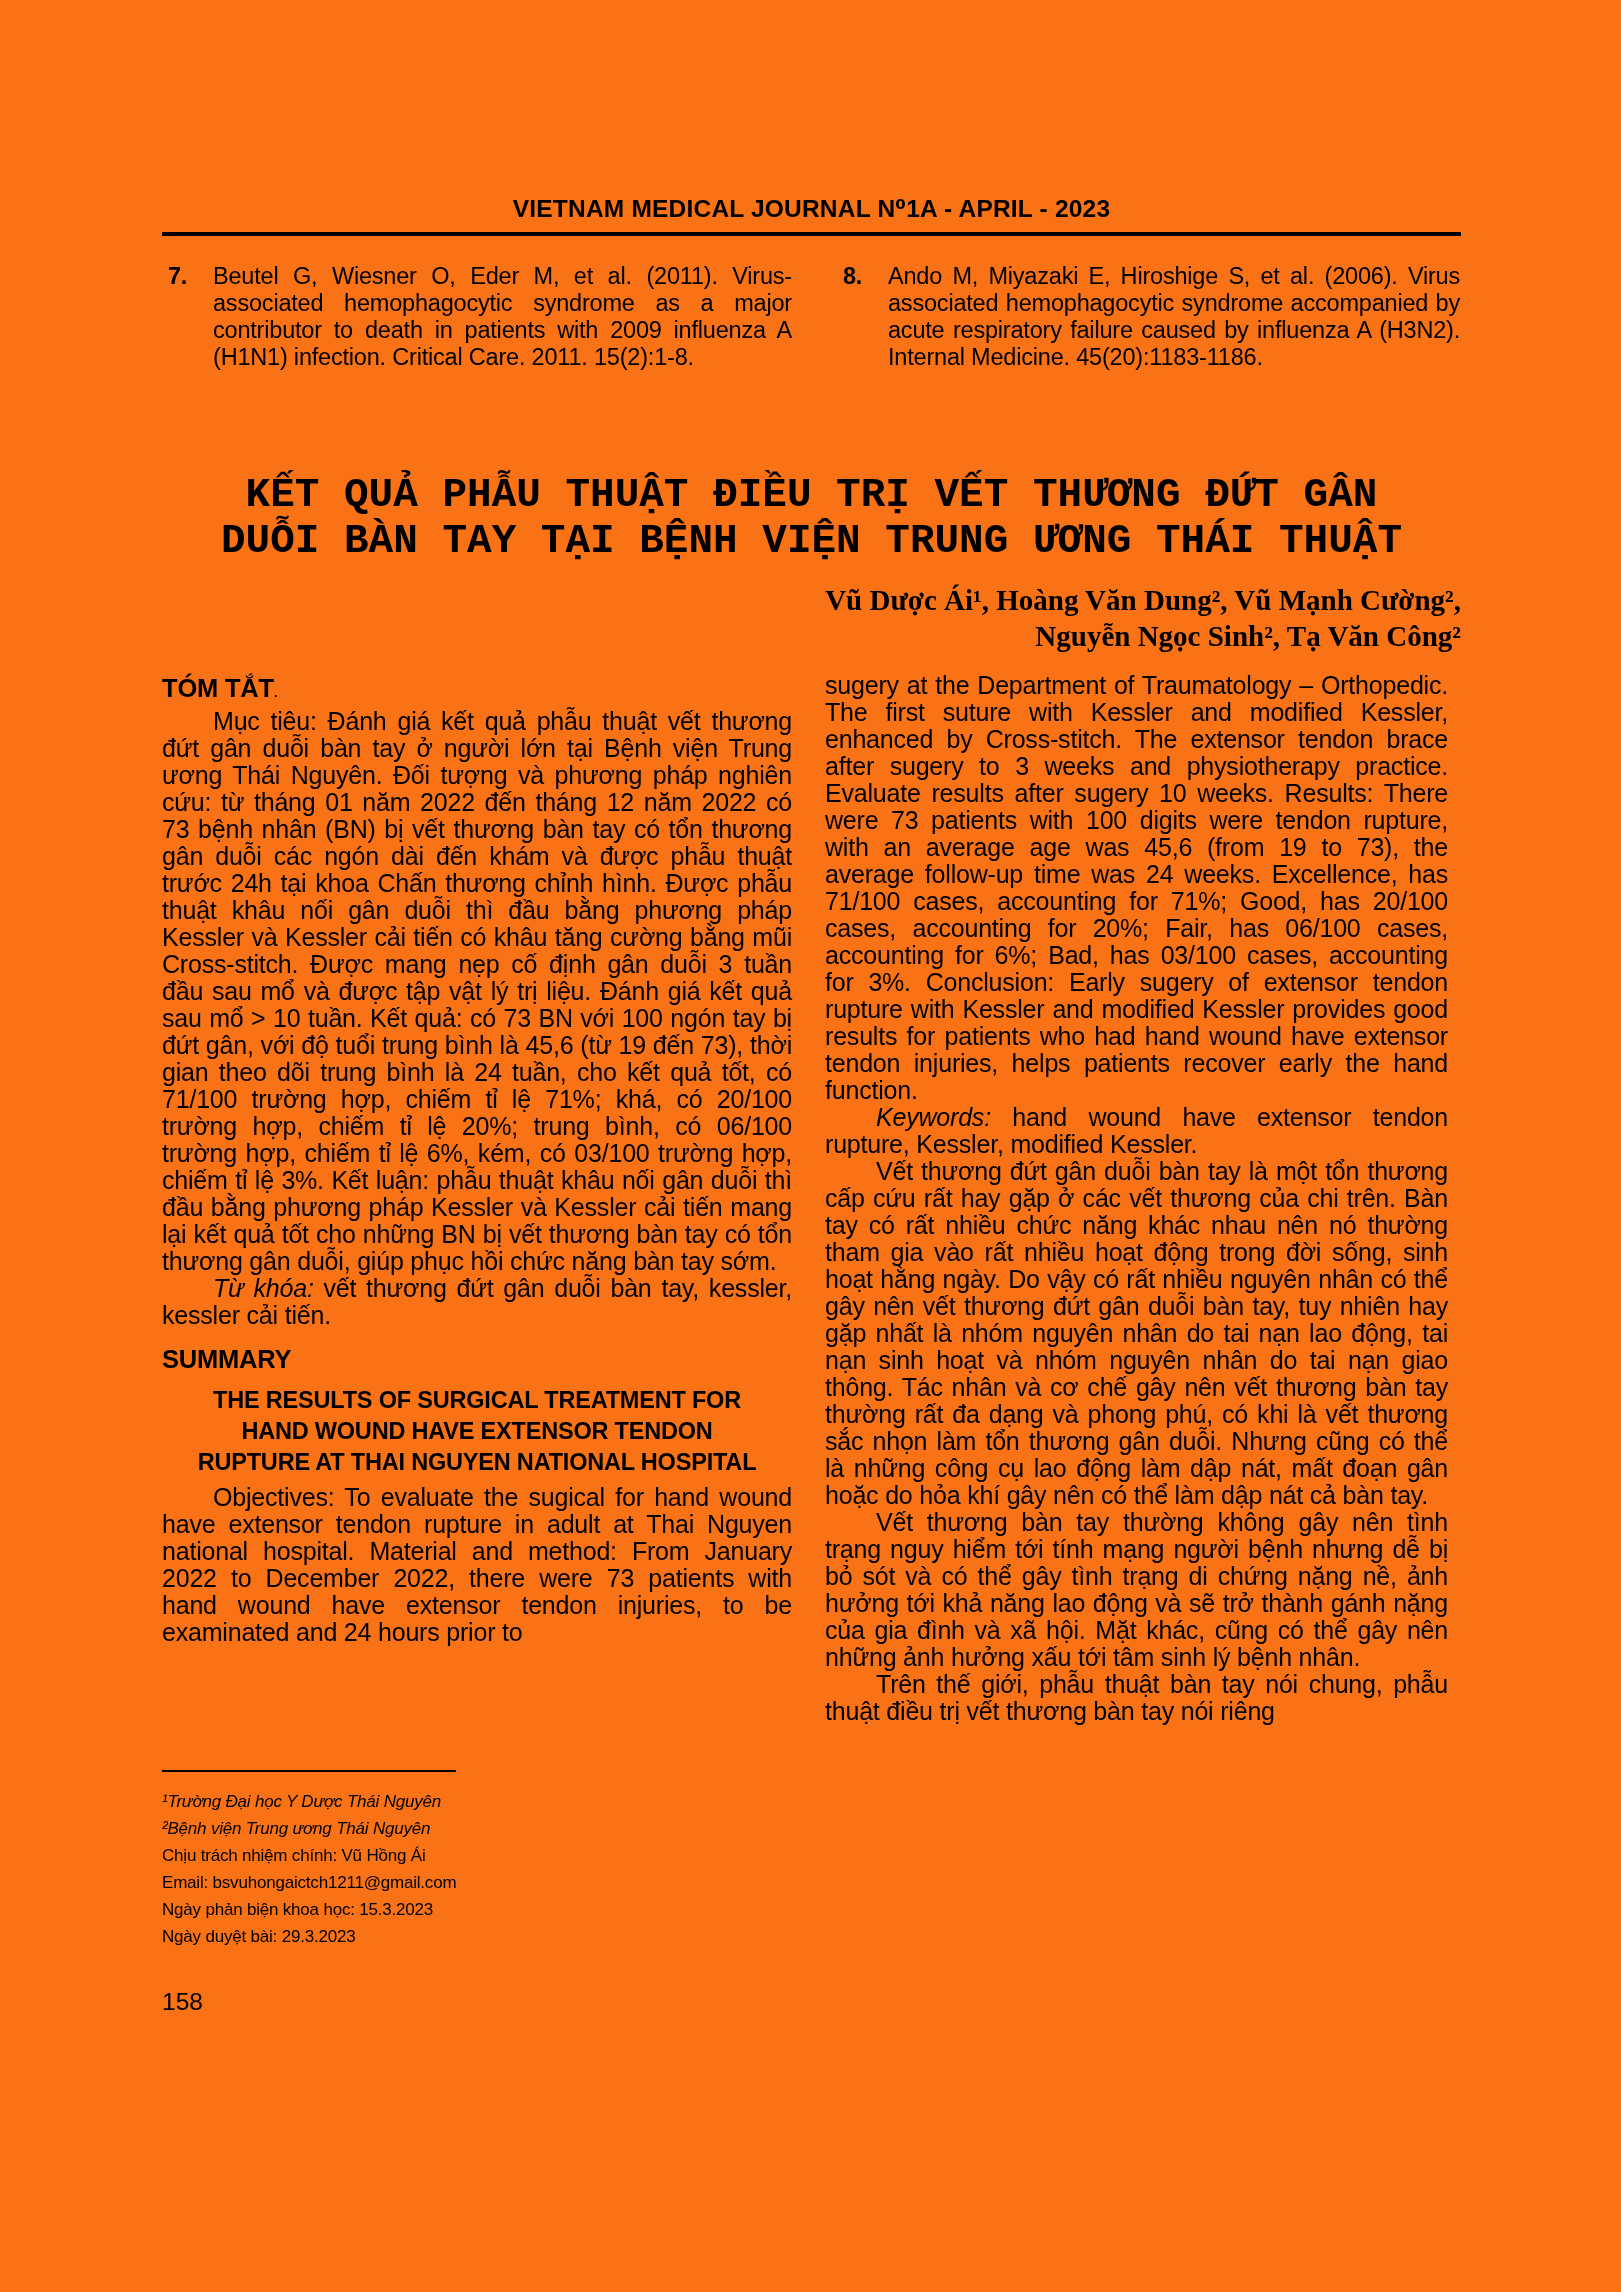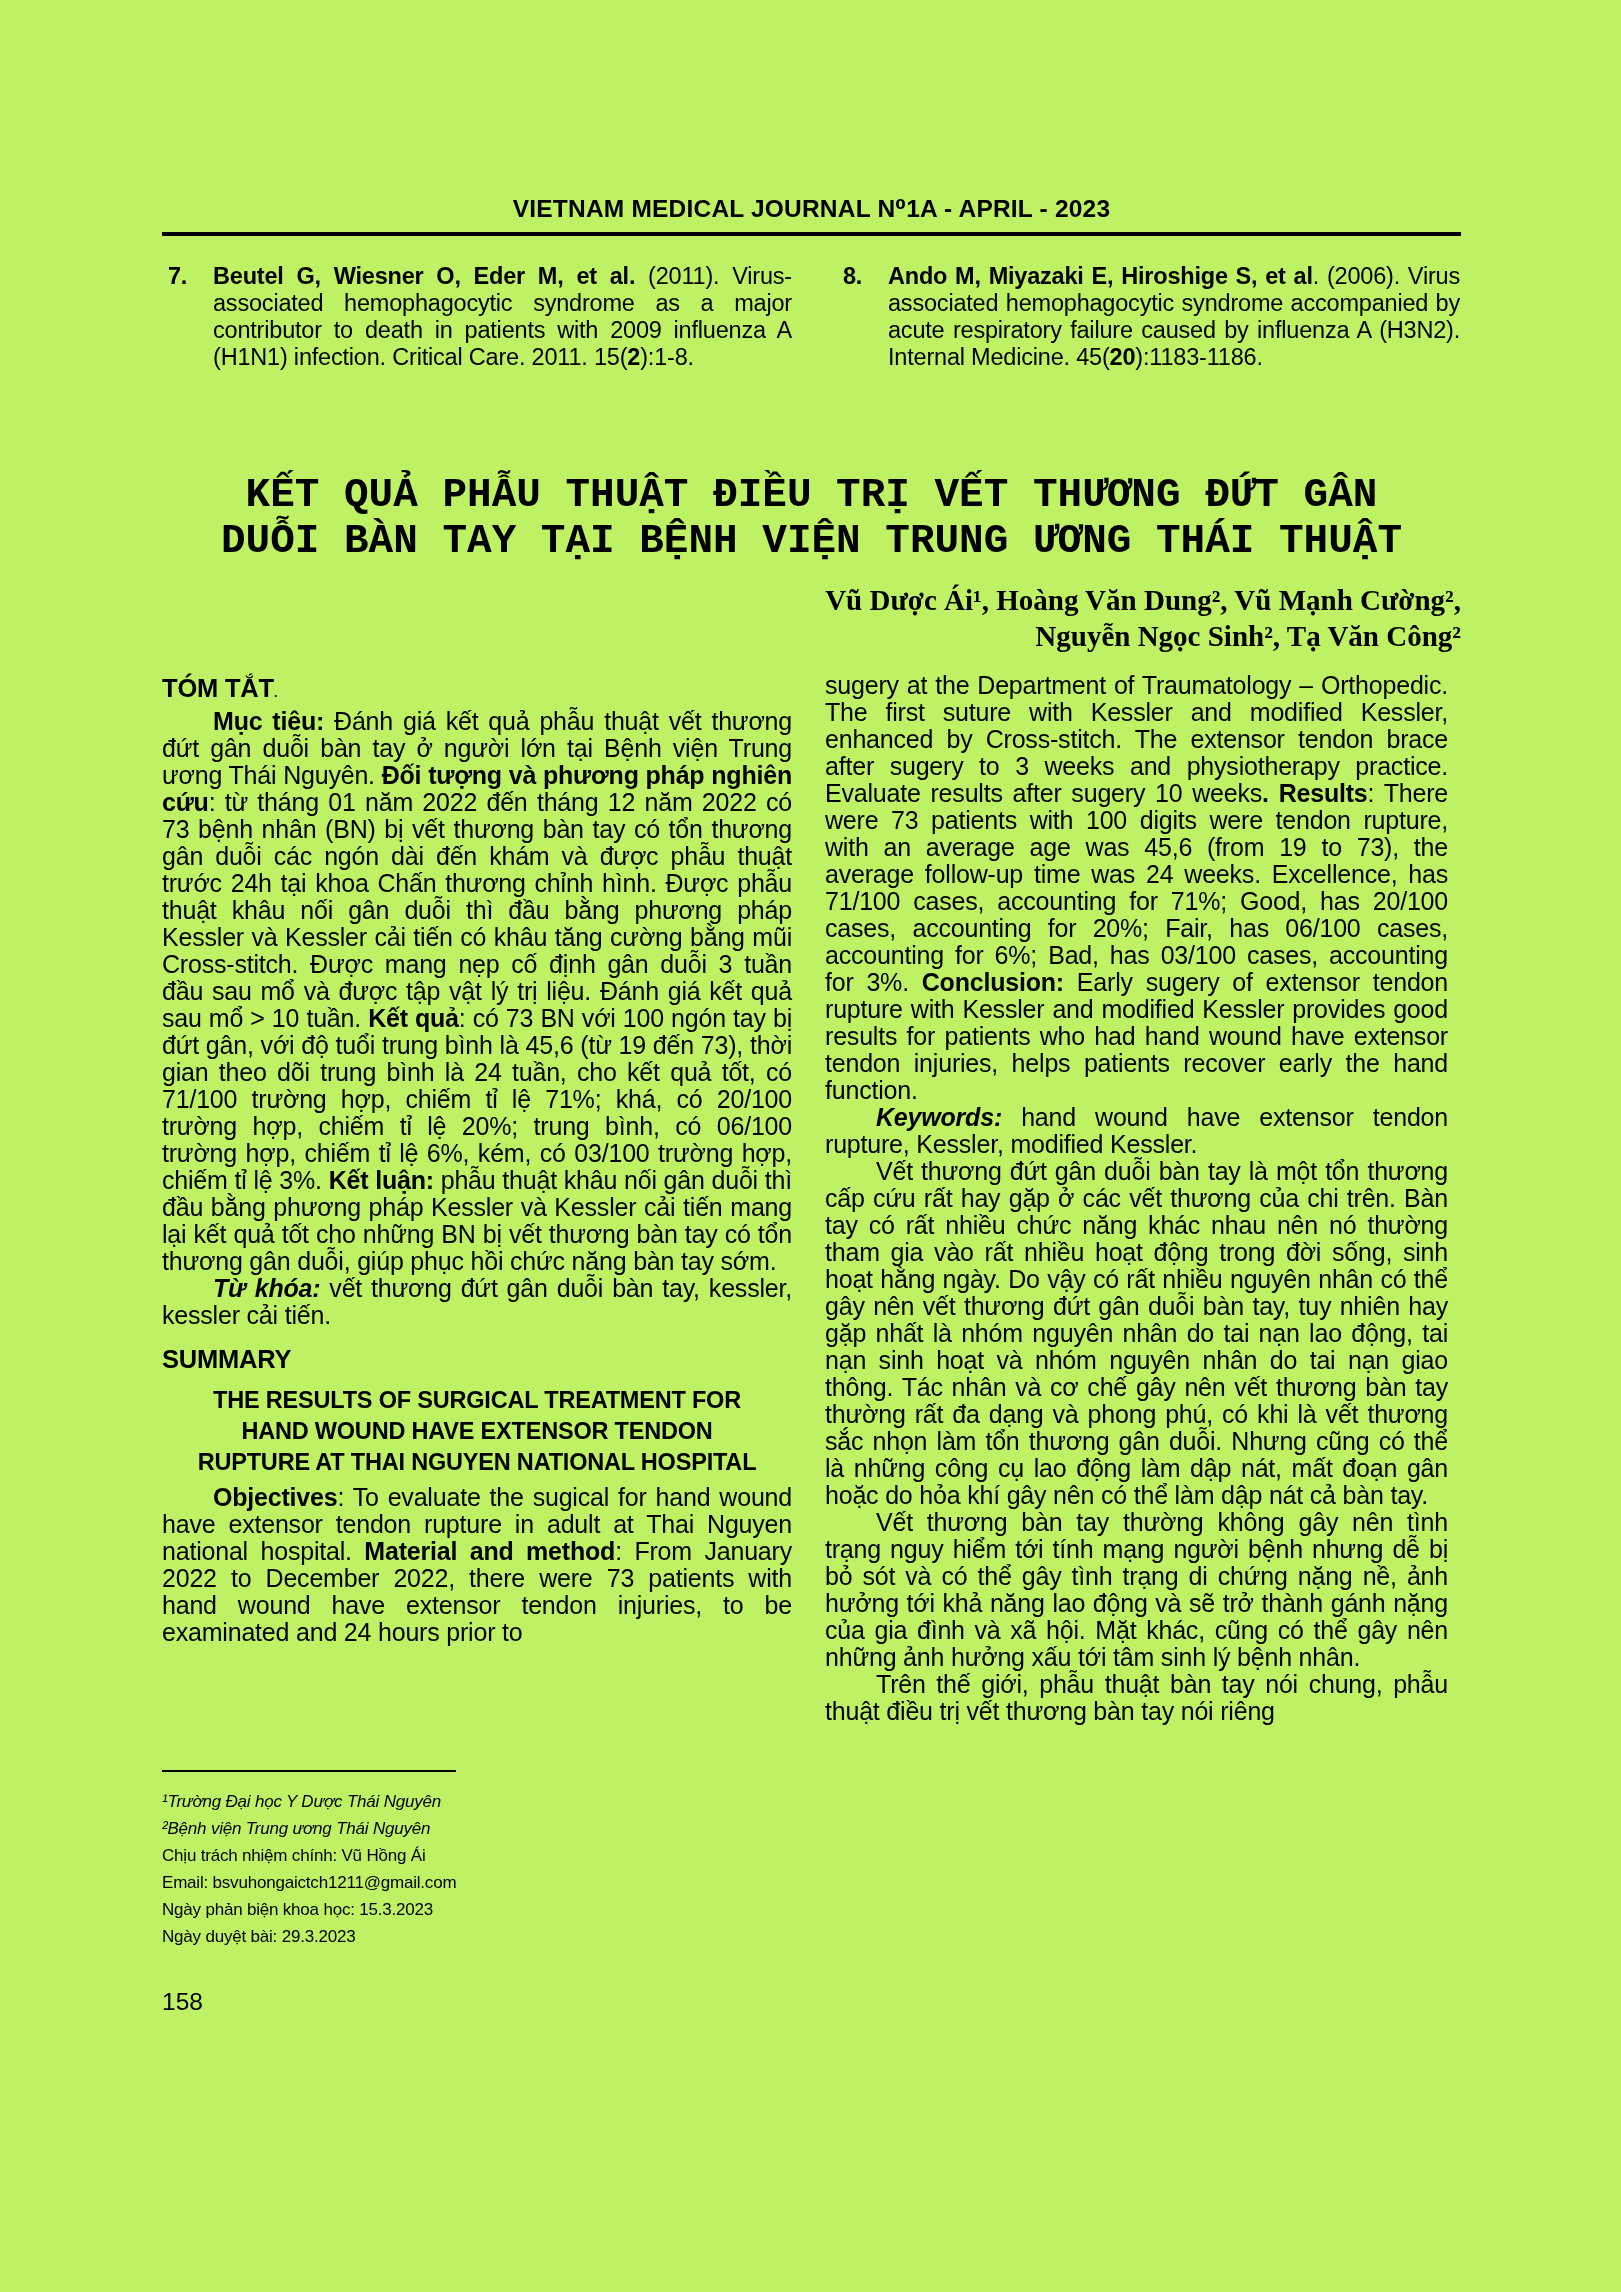--- a/index.html
+++ b/index.html
@@ -1,20 +1,20 @@
 <!DOCTYPE html>
 <html><head>
 <meta charset="utf-8">
 <style>
   html, body { margin: 0; padding: 0; background: #ffffff; }
   .page {
     position: relative;
     width: 1621px;
     height: 2293px;
-    background: #bef264;
+    background: #f97316;
     color: #000000;
     font-family: "Liberation Sans", "DejaVu Sans", sans-serif;
     overflow: hidden;
   }
   .content {
     position: absolute;
     left: 162px;
     top: 0;
     width: 1299px;
     height: 100%;
@@ -124,21 +124,21 @@
     border-top: 2.9px solid #000;
     margin: 7.8px 0 15.7px 0;
   }
   .fn-italic { font-style: italic; }
   .page-num {
     position: absolute;
     left: 0;
     top: 1988px;
     font-size: 24.5px;
   }
-  .b { font-weight: bold; }
+  .b { font-weight: normal; }
   .i { font-style: italic; }
 </style>
 </head>
 <body>
 
 <div class="page">
   <div class="content">
 
     <div class="page-header">
       <span>VIETNAM MEDICAL JOURNAL N⁰1A - APRIL - 2023</span>

